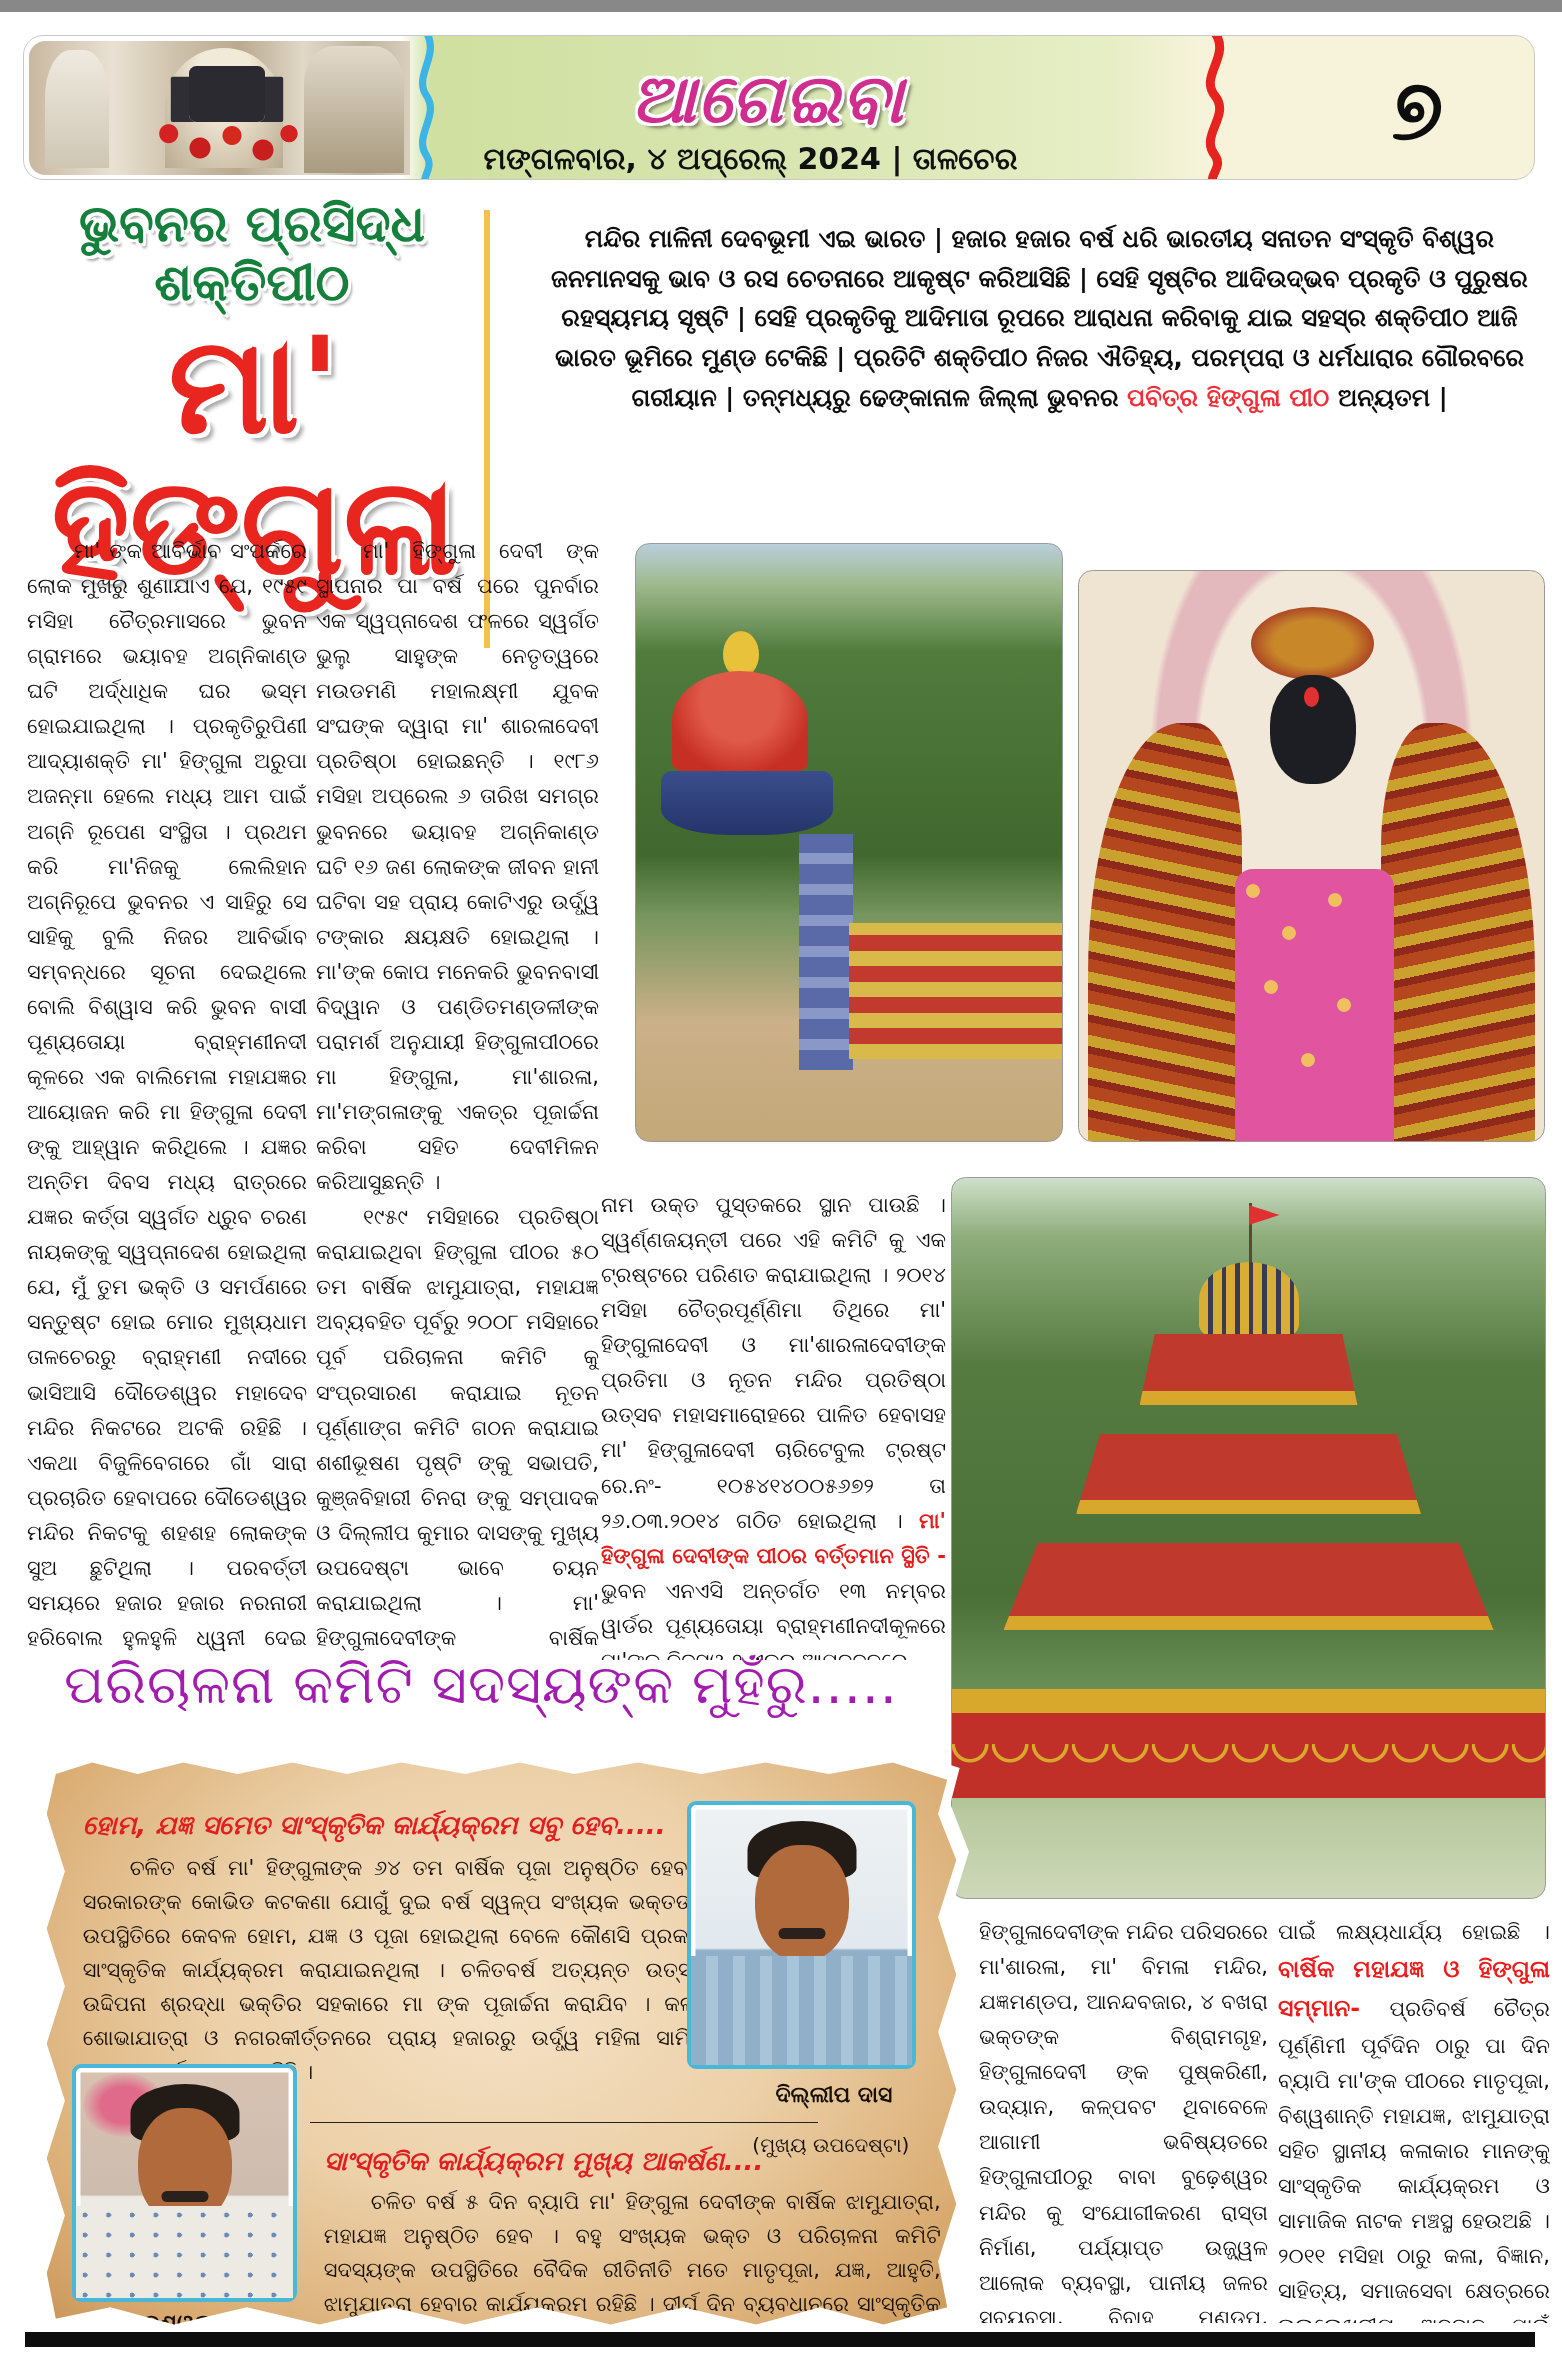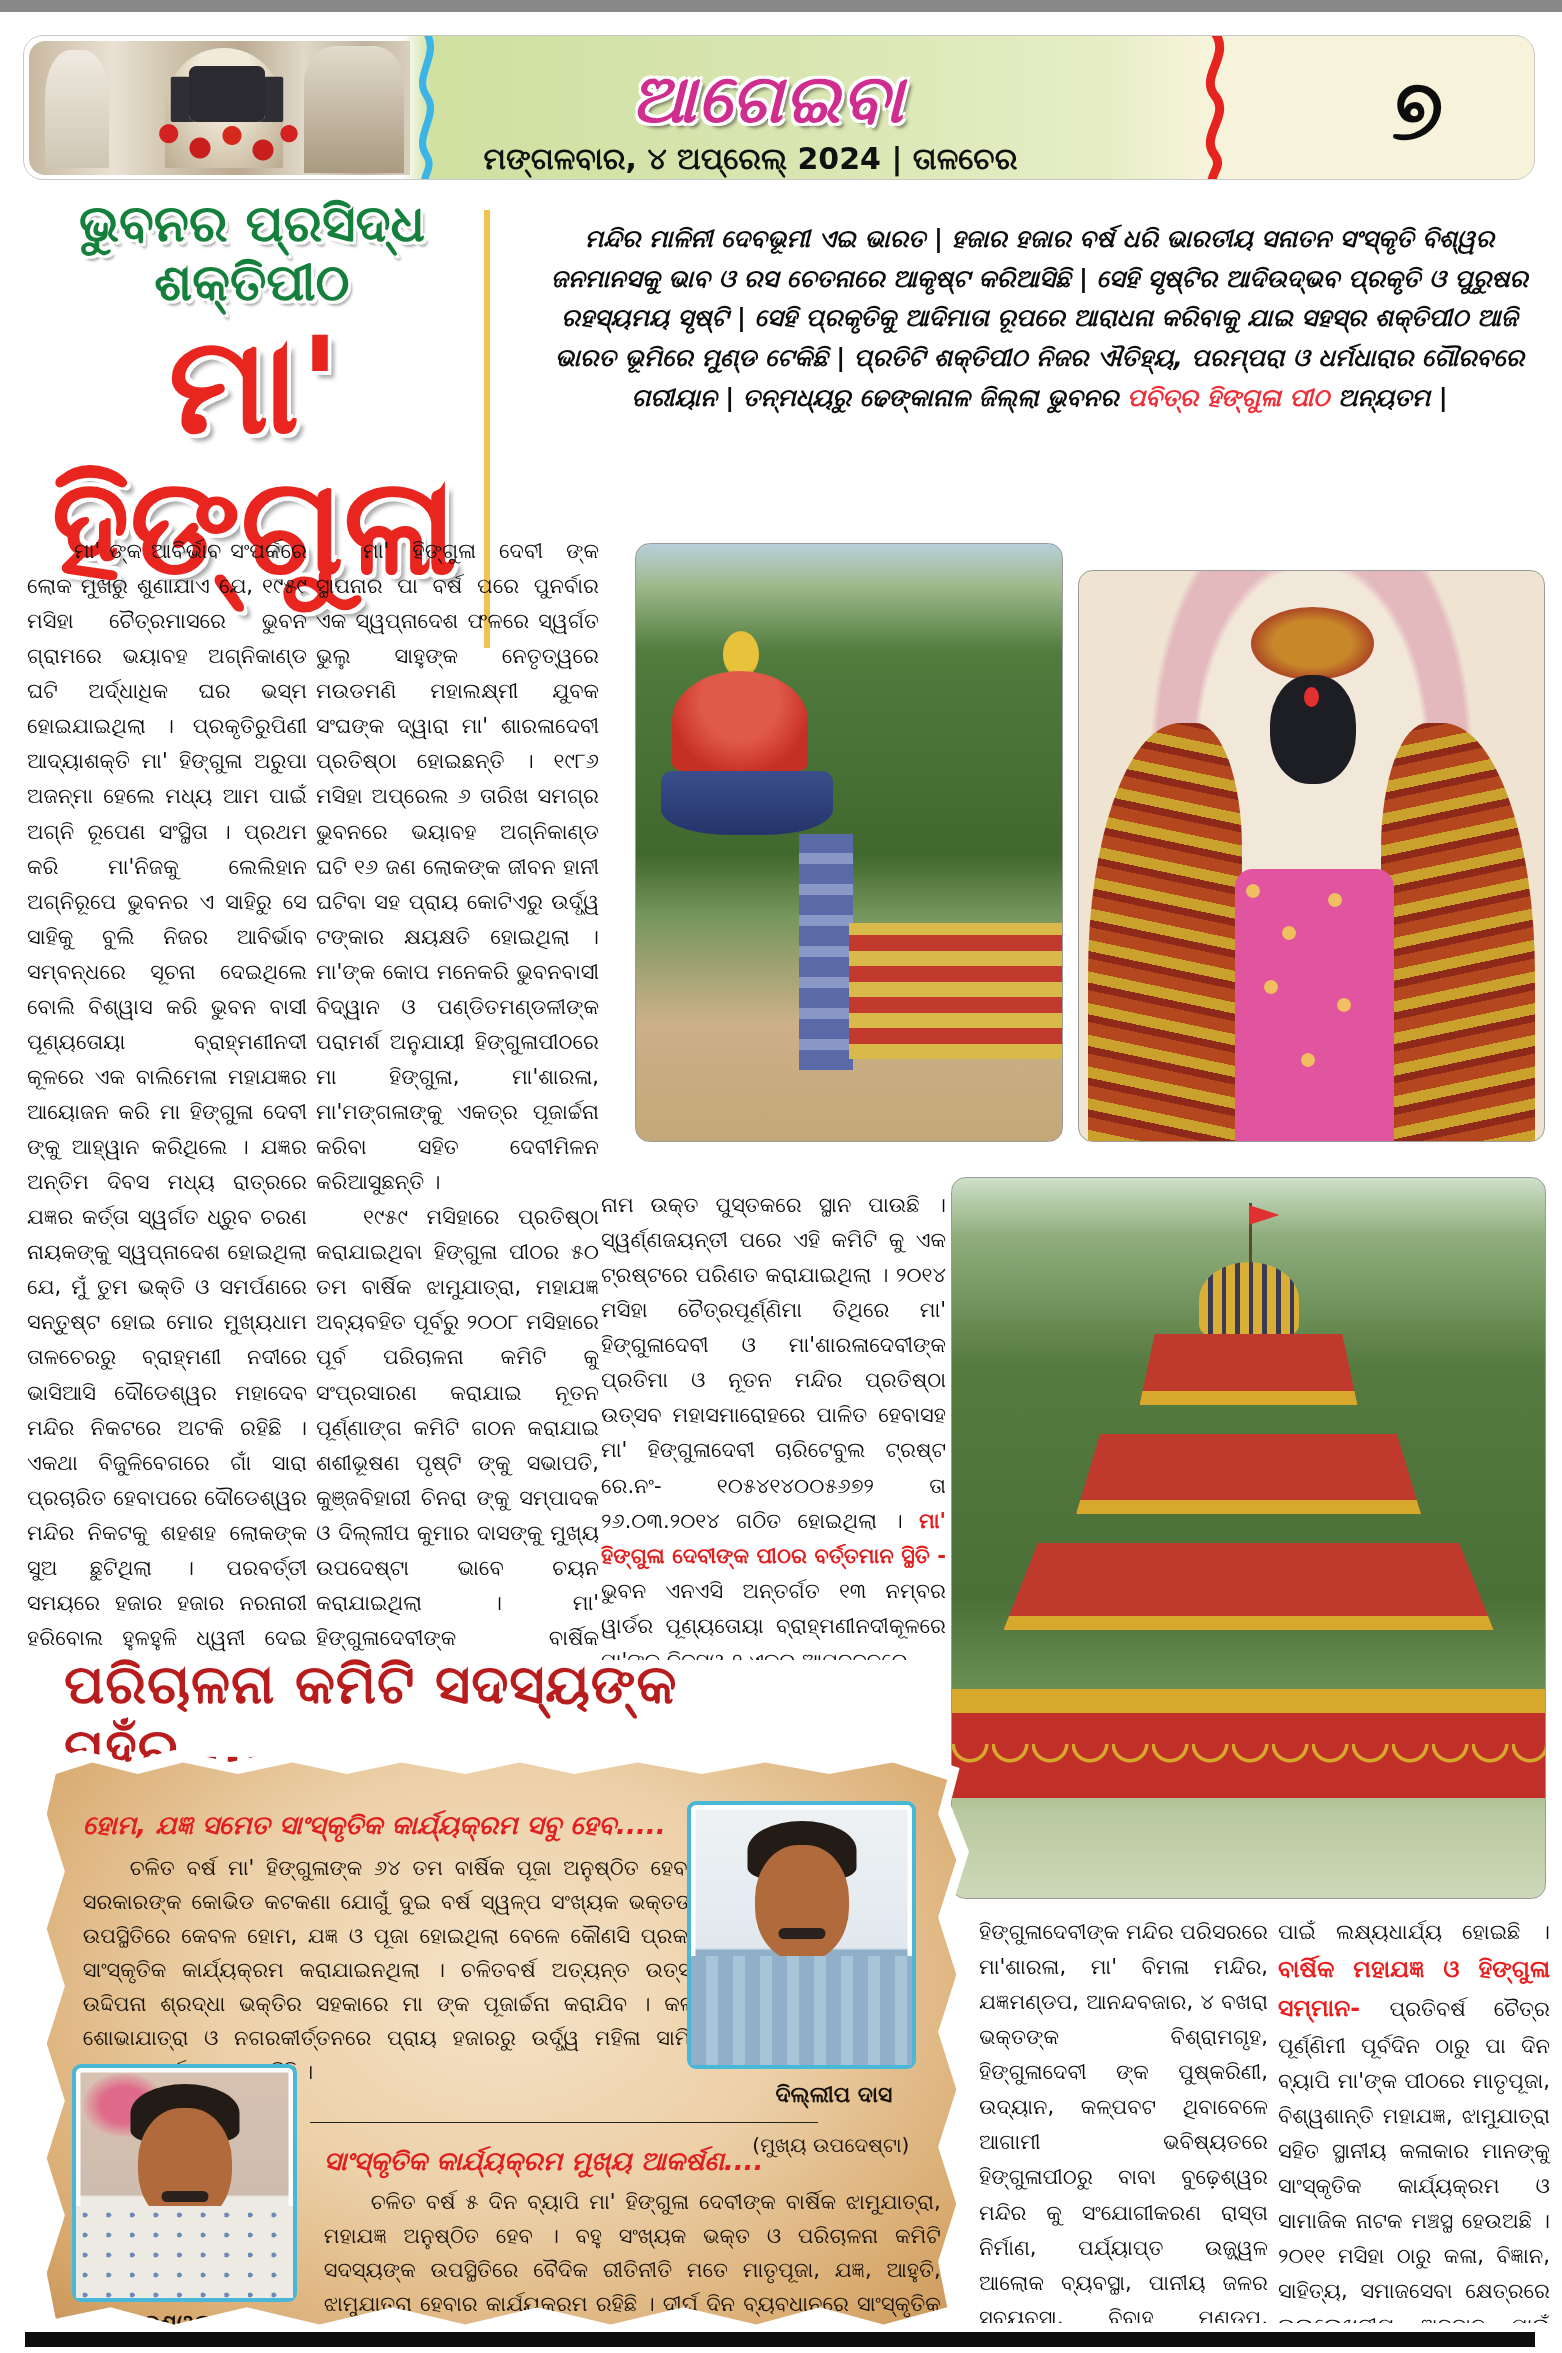--- a/index.html
+++ b/index.html
@@ -25,21 +25,21 @@
     text-shadow:-2.7px -2.7px 0 #fff,2.7px -2.7px 0 #fff,-2.7px 2.7px 0 #fff,2.7px 2.7px 0 #fff,4.5px 5.4px 3.6px rgba(0,0,0,.45); }
   .mast-date { position:absolute; left:427px; top:105px; width:599px; text-align:center; font-size:30px; font-weight:bold; color:#111; }
   .page-number { position:absolute; left:1289px; top:25.4px; width:209px; text-align:center; font-size:84px; font-weight:bold; color:#0d0d0d; }
 
   
   .kicker { left:23px; top:183px; width:458px; text-align:center; font-size:51px; font-weight:800; color:#15803c; line-height:1.15;
     text-shadow:-2.7px -2.7px 0 #fff,2.7px -2.7px 0 #fff,-2.7px 2.7px 0 #fff,2.7px 2.7px 0 #fff,3.6px 4.5px 2.7px rgba(0,0,0,.35); }
   .main-head { left:32px; top:304px; width:445px; text-align:center; font-size:134px; font-weight:800; color:#e8251f; line-height:1.05;
     text-shadow:-3.6px -3.6px 0 #fff,3.6px -3.6px 0 #fff,-3.6px 3.6px 0 #fff,3.6px 3.6px 0 #fff,6.4px 7.3px 4.5px rgba(0,0,0,.35); }
   .yellow-rule { left:484px; top:198px; width:6.4px; height:438px; background:#f2c14e; }
-  .lead { left:531px; top:207px; width:1017px; text-align:center; font-size:24.5px; font-weight:bold; font-style:italic; color:#0d0d0d; line-height:1.62; }
+  .lead { left:531px; top:207px; width:1017px; text-align:center; font-size:24.5px; font-weight:bold; color:#0d0d0d; line-height:1.62; }
   .lead .hl { color:#ef2f38; }
 
   
   .bodycol { font-size:21px; color:#0d0d0d; line-height:1.67; text-align:justify; }
   .bodycol p { text-indent:47px; }
   .col1 { left:27px; top:522px; width:280px; height:1126px; overflow:hidden; }
   .col2 { left:316px; top:522px; width:283px; height:1126px; overflow:hidden; }
   .col3 { left:601px; top:1176px; width:345px; height:472px; overflow:hidden; }
   .col3 .subhead { color:#e31c1c; font-weight:bold; }
 
@@ -75,21 +75,21 @@
     background:repeating-linear-gradient(90deg,#d8ae34 0 9px,#3a3a55 9px 13.6px); }
   .photo3 .flag { position:absolute; left:50%; top:25.4px; width:3.6px; height:64px; background:#5a4a32; }
   .photo3 .flagcloth { position:absolute; left:50%; top:27px; width:31px; height:20px; background:#e03030; clip-path:polygon(0 0,100% 50%,0 100%); }
   .photo3 .wall { position:absolute; left:0; bottom:100px; width:100%; height:109px;
     background:linear-gradient(180deg,#d8a82c 0 23.6px,#c03028 23.6px 100%);
     background-color:#c03028; }
   .photo3 .scallop { position:absolute; left:0; bottom:100px; width:100%; height:54px;
     background-image:radial-gradient(circle at 18px 0px,#c03028 14.5px,#d8a82c 15.4px 18px,transparent 19px); background-size:40px 54px; background-repeat:repeat-x; }
 
   
-  .section-head { left:64px; top:1641px; width:853px; font-size:54px; font-weight:700; color:#b91c1c; letter-spacing:0.9px; }
+  .section-head { left:64px; top:1641px; width:853px; font-size:54px; font-weight:400; color:#a21caf; letter-spacing:0.9px; }
 
   
   .torn-outer { left:34px; top:1732px; width:935px; height:599px; background:#ffffff; filter:drop-shadow(2.7px 3.6px 3.6px rgba(0,0,0,.35));
     clip-path:polygon(1% 3%,5% 1%,10% 3%,15% 1%,21% 3%,27% 1%,33% 3%,39% 1%,46% 3%,52% 1%,58% 3%,65% 1%,72% 3%,79% 1%,86% 3%,93% 1%,99% 4%,98% 10%,100% 18%,98% 28%,100% 38%,98% 48%,100% 58%,98% 68%,100% 78%,98% 88%,99% 96%,92% 99%,85% 96%,78% 99%,70% 96%,62% 99%,54% 96%,46% 99%,38% 96%,30% 99%,22% 96%,14% 99%,7% 96%,1% 98%,0% 90%,2% 80%,0% 70%,2% 60%,0% 50%,2% 40%,0% 30%,2% 20%,0% 10%); }
   .torn-inner { position:absolute; left:12.7px; top:12.7px; right:12.7px; bottom:12.7px;
     background:radial-gradient(ellipse at 50% 40%,#f6e3c8 0%,#ecd0a8 45%,#d8a96e 85%,#c8955a 100%);
     clip-path:polygon(1% 3%,5% 1%,10% 3%,15% 1%,21% 3%,27% 1%,33% 3%,39% 1%,46% 3%,52% 1%,58% 3%,65% 1%,72% 3%,79% 1%,86% 3%,93% 1%,99% 4%,98% 10%,100% 18%,98% 28%,100% 38%,98% 48%,100% 58%,98% 68%,100% 78%,98% 88%,99% 96%,92% 99%,85% 96%,78% 99%,70% 96%,62% 99%,54% 96%,46% 99%,38% 96%,30% 99%,22% 96%,14% 99%,7% 96%,1% 98%,0% 90%,2% 80%,0% 70%,2% 60%,0% 50%,2% 40%,0% 30%,2% 20%,0% 10%); }
   .q-head { position:absolute; font-size:26px; font-weight:bold; font-style:italic; color:#e02020; }
   .q-text { position:absolute; font-size:21px; line-height:1.62; text-align:justify; color:#151008; }
   .q-text p { text-indent:47px; }

